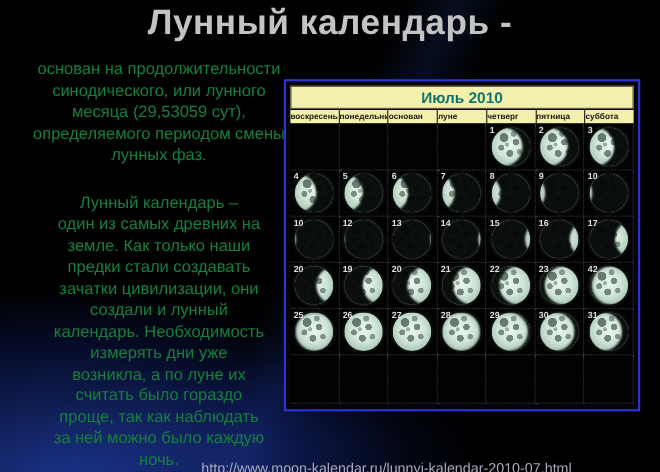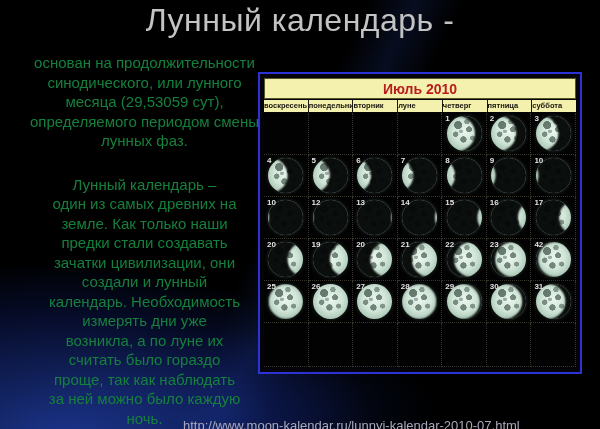--- a/index.html
+++ b/index.html
@@ -7,35 +7,35 @@
     width:600px;height:429px;position:relative;overflow:hidden;
     font-family:"Liberation Sans", sans-serif;
     background:
       radial-gradient(ellipse 430px 250px at 10% 104%, rgba(38,72,190,0.75), rgba(16,32,110,0.38) 52%, rgba(0,0,0,0) 74%),
       linear-gradient(115deg, rgba(0,0,0,0) 46%, rgba(45,85,200,0.16) 52%, rgba(0,0,0,0) 58%),
       radial-gradient(ellipse 300px 120px at 38% 96%, rgba(25,50,150,0.35), rgba(0,0,0,0) 70%),
       #000;
   }
   .title{
     position:absolute;top:2px;left:0;width:100%;text-align:center;
-    font-size:32px;font-weight:400;color:#c3c3c3;letter-spacing:0.5px;margin:0;
+    font-size:32px;font-weight:700;color:#c3c3c3;letter-spacing:0.5px;margin:0;
   }
   .textcol{position:absolute;left:22px;top:53px;width:245px;color:#15803d;text-align:center;}
   .textcol p{margin:0;font-size:15px;line-height:19.5px;white-space:pre-line;}
   .p2{margin-top:24px !important;}
   .p2 strong{display:block;font-weight:normal;}
   .p2 span{display:block;}
 
   .calendar{
     position:absolute;left:258px;top:72px;width:324px;height:302px;
     box-sizing:border-box;border:2px solid var(--border-blue,#2c33d6);
     background:#04040a;padding:4px;
   }
   .cal-title{
-    background:var(--header-bg,#f4f0ae);color:#b91c1c;
+    background:var(--header-bg,#f4f0ae);color:#0f766e;
     font-size:14px;font-weight:bold;text-align:center;
     height:21px;line-height:21px;border:1px solid #55552a;box-sizing:border-box;
   }
   .cal-weekdays{
     display:grid;grid-template-columns:repeat(7,1fr);gap:1px;
     background:#1a1a0e;margin-top:1px;
   }
   .wd-cell{
     background:var(--header-bg,#f4f0ae);color:#14140a;
     font-size:7.5px;font-weight:bold;
@@ -98,21 +98,21 @@
 проще, так как наблюдать
 за ней можно было каждую
 ночь.</span></p>
 </div>
 
 <div class="calendar">
   <div class="cal-title">Июль 2010</div>
   <div class="cal-weekdays">
       <div class="wd-cell">воскресень</div>
       <div class="wd-cell">понедельни</div>
-      <div class="wd-cell">вторник</div>
+      <div class="wd-cell">основан</div>
       <div class="wd-cell">луне</div>
       <div class="wd-cell">четверг</div>
       <div class="wd-cell">пятница</div>
       <div class="wd-cell">суббота</div>
     </div>
   <div class="cal-grid">
       <div class="cal-cell"></div>
       <div class="cal-cell"></div>
       <div class="cal-cell"></div>
       <div class="cal-cell"></div>

